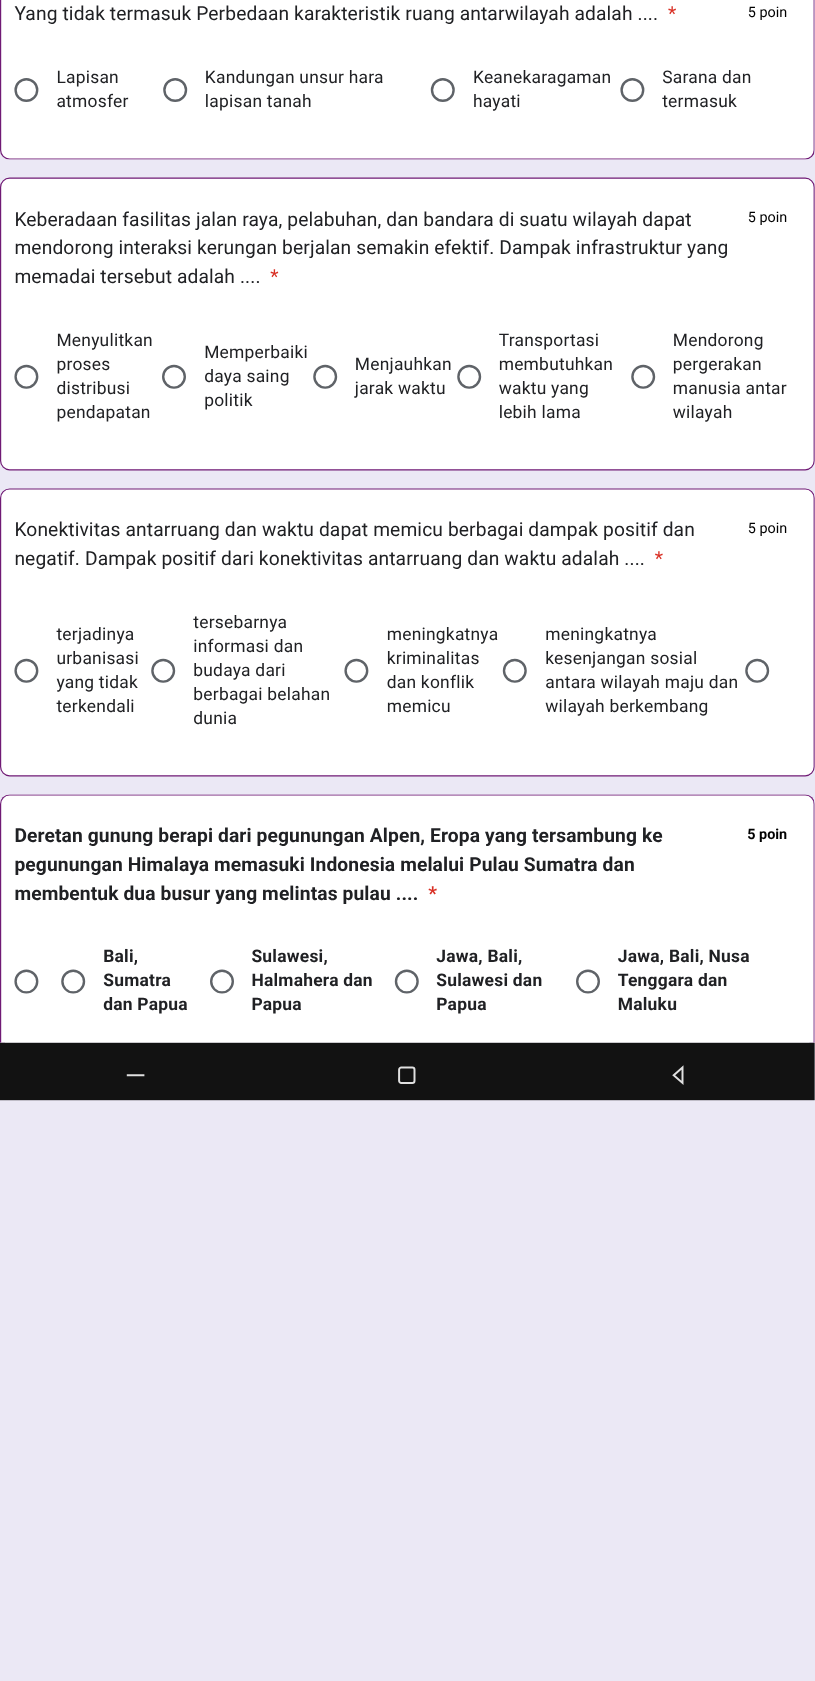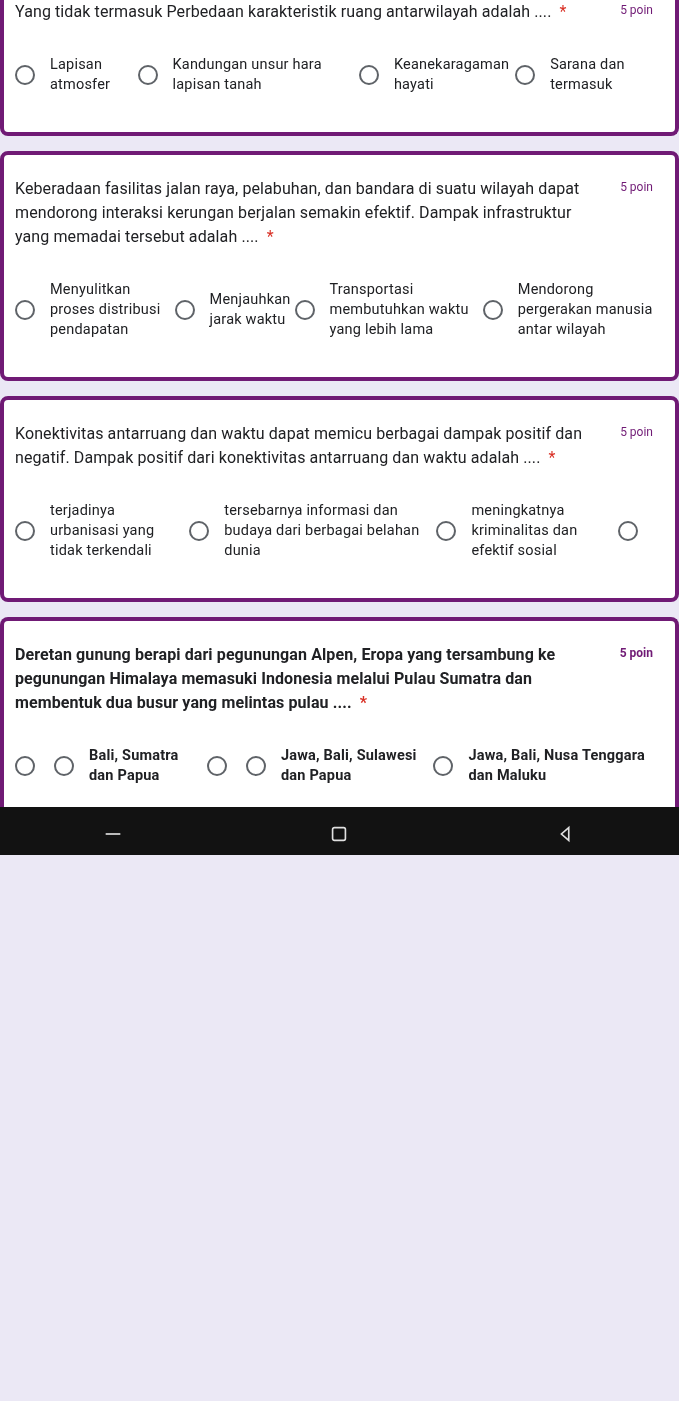--- a/index.html
+++ b/index.html
@@ -11,21 +11,21 @@
       font-family: Roboto, Arial, sans-serif;
       background-color: #ebe8f5;
       width: 679px;
       color: #202124;
     }
     .form-container {
       padding: 0;
     }
     .question-card {
       background: #fff;
-      border: 4px solid #701a75;
+      border: 1px solid #701a75;
       border-radius: 8px;
       margin-bottom: 15px;
       padding: 22px 22px 26px 11px;
     }
     .question-card.first {
       border-top-left-radius: 0;
       border-top-right-radius: 0;
       border-top: none;
       margin-top: 0;
       padding-top: 0;
@@ -41,21 +41,21 @@
       font-size: 16px;
       line-height: 24px;
       color: #202124;
       letter-spacing: 0.1px;
     }
     .required-mark {
       color: #d93025;
       margin-left: 4px;
     }
     .points {
-      color: #701a75;
+      color: #000000;
       font-size: 12px;
       white-space: nowrap;
       padding-left: 16px;
       padding-top: 3px;
     }
     .options {
       display: flex;
       flex-direction: row;
       gap: 4px;
     }
@@ -134,20 +134,24 @@
       </div>
       <div class="points">5 poin</div>
     </div>
     <div class="options">
       <div class="option">
           <div class="radio"></div>
           <span class="option-label">Menyulitkan proses distribusi pendapatan</span>
         </div>
       <div class="option">
           <div class="radio"></div>
+          <span class="option-label">Memperbaiki daya saing politik</span>
+        </div>
+      <div class="option">
+          <div class="radio"></div>
           <span class="option-label">Menjauhkan jarak waktu</span>
         </div>
       <div class="option">
           <div class="radio"></div>
           <span class="option-label">Transportasi membutuhkan waktu yang lebih lama</span>
         </div>
       <div class="option">
           <div class="radio"></div>
           <span class="option-label">Mendorong pergerakan manusia antar wilayah</span>
         </div>
@@ -165,21 +169,25 @@
       <div class="option">
           <div class="radio"></div>
           <span class="option-label">terjadinya urbanisasi yang tidak terkendali</span>
         </div>
       <div class="option">
           <div class="radio"></div>
           <span class="option-label">tersebarnya informasi dan budaya dari berbagai belahan dunia</span>
         </div>
       <div class="option">
           <div class="radio"></div>
-          <span class="option-label">meningkatnya kriminalitas dan efektif sosial</span>
+          <span class="option-label">meningkatnya kriminalitas dan konflik memicu</span>
+        </div>
+      <div class="option">
+          <div class="radio"></div>
+          <span class="option-label">meningkatnya kesenjangan sosial antara wilayah maju dan wilayah berkembang</span>
         </div>
       <div class="option">
           <div class="radio"></div>
         </div>
     </div>
   </div>
 
   <div class="question-card" style="margin-bottom:0;border-bottom-left-radius:0;border-bottom-right-radius:0;border-bottom:none;padding-bottom:10px;font-weight:bold;">
     <div class="question-header">
       <div class="question-text">
@@ -190,20 +198,21 @@
     <div class="options">
       <div class="option">
           <div class="radio"></div>
         </div>
       <div class="option">
           <div class="radio"></div>
           <span class="option-label">Bali, Sumatra dan Papua</span>
         </div>
       <div class="option">
           <div class="radio"></div>
+          <span class="option-label">Sulawesi, Halmahera dan Papua</span>
         </div>
       <div class="option">
           <div class="radio"></div>
           <span class="option-label">Jawa, Bali, Sulawesi dan Papua</span>
         </div>
       <div class="option">
           <div class="radio"></div>
           <span class="option-label">Jawa, Bali, Nusa Tenggara dan Maluku</span>
         </div>
     </div>

